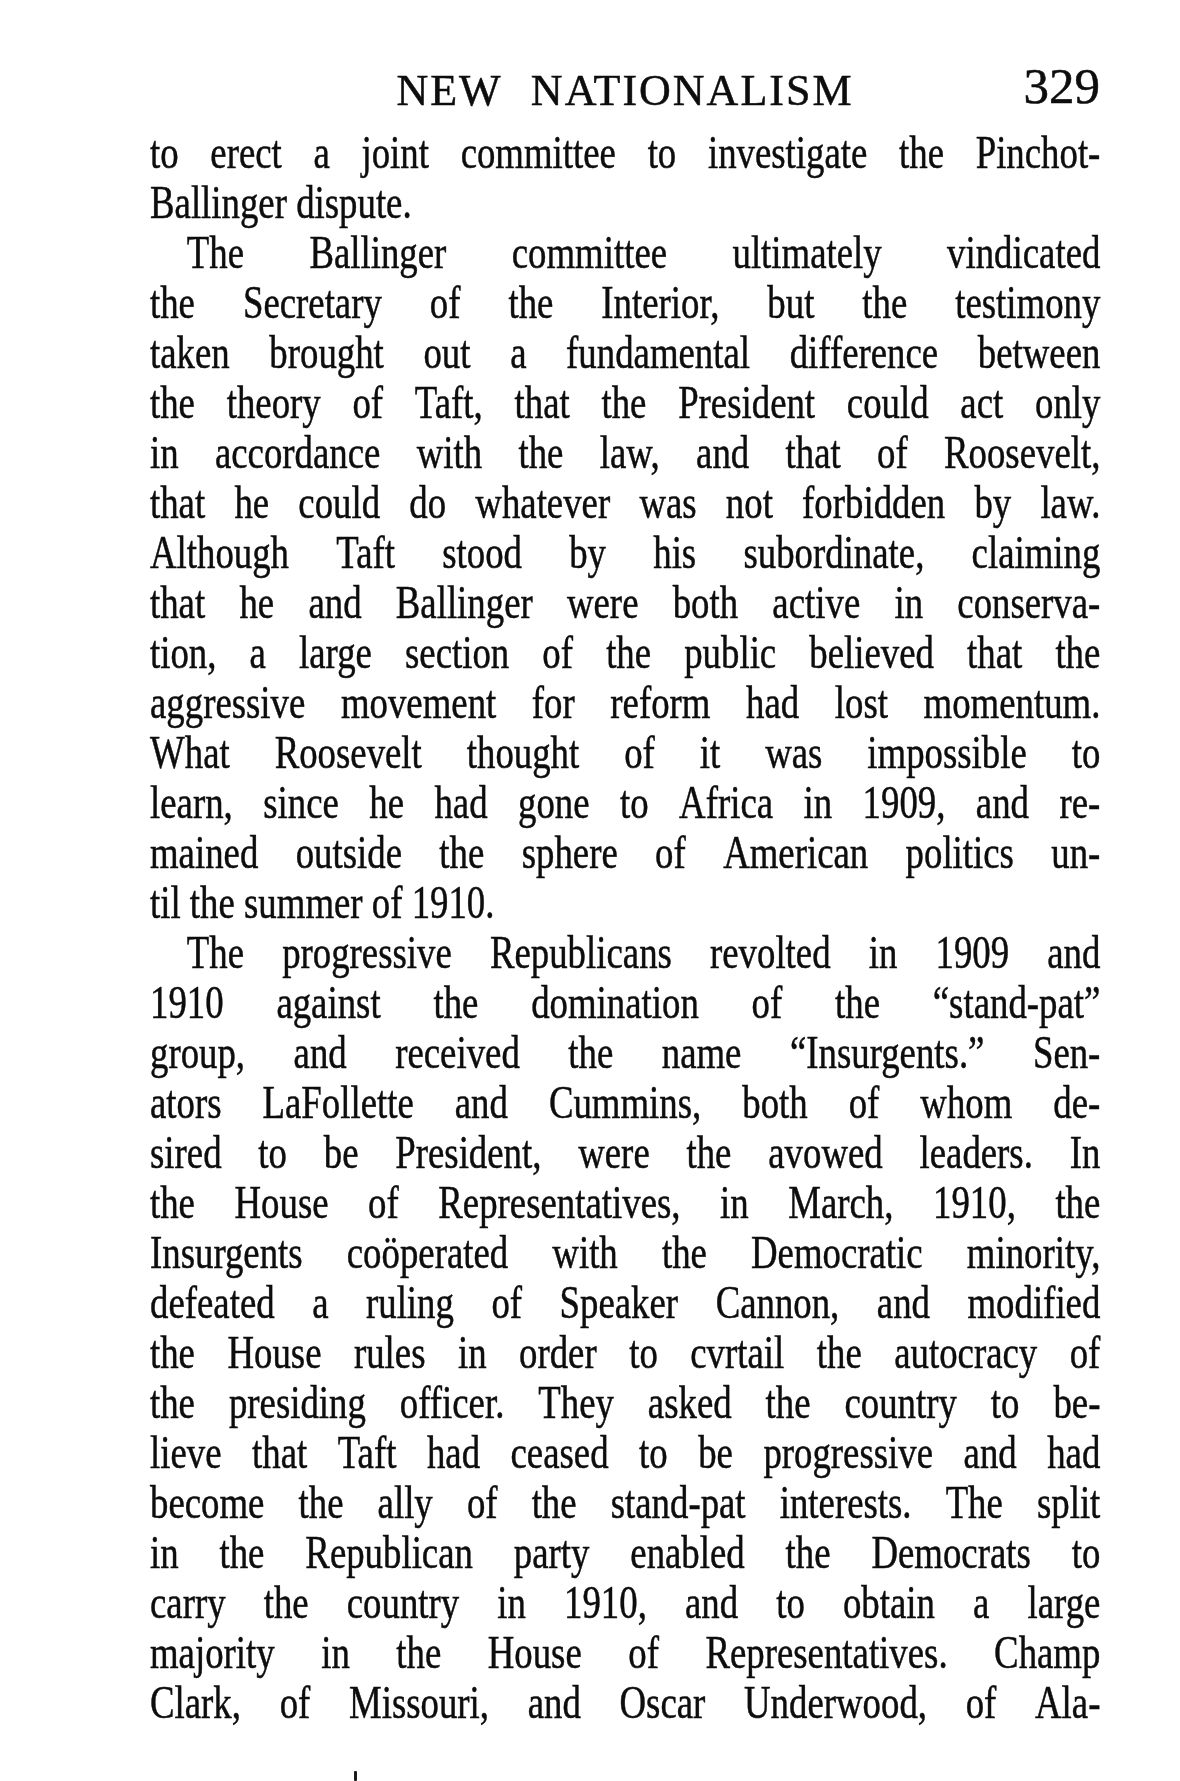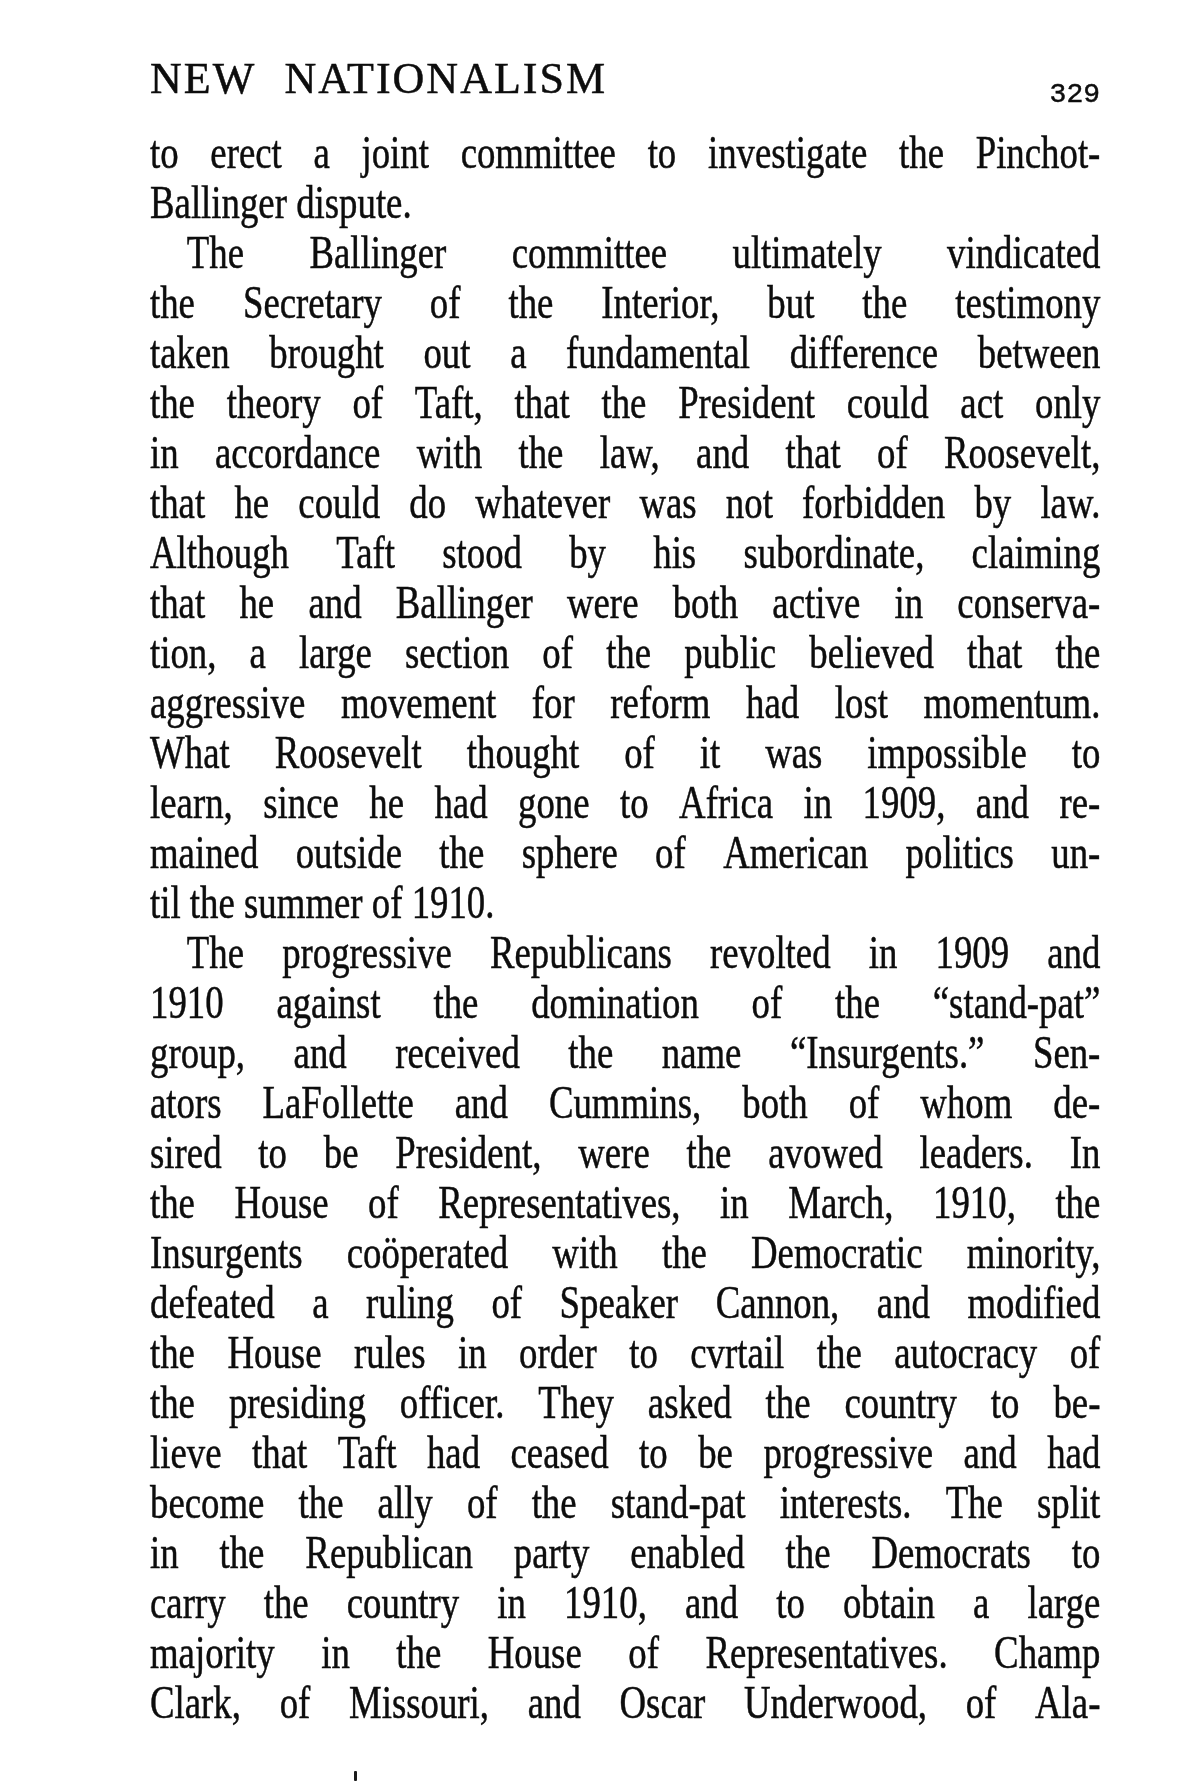--- a/index.html
+++ b/index.html
@@ -21,35 +21,35 @@
     position: absolute;
     top: 54px;
     left: 150px;
     width: 950px;
     height: 50px;
   }
   .header-title {
     position: absolute;
     left: 0;
     right: 0;
-    text-align: left;
+    text-align: center;
     font-size: 44px;
     line-height: 50px;
     letter-spacing: 2px;
     word-spacing: 16px;
     -webkit-text-stroke: 0.5px #0d0d0d;
     white-space: nowrap;
+    margin-top: 12px;
   }
   .page-num {
     position: absolute;
     right: 0;
-    top: 16px;
-    font-size: 28px;
+    top: 7px;
+    font-size: 51px;
     line-height: 50px;
-    font-family: Liberation Mono, monospace;
     -webkit-text-stroke: 0.5px #0d0d0d;
   }
   .page-body {
     position: absolute;
     left: 150px;
     top: 128px;
     width: 1188px;               
     transform: scaleX(0.8);      
     transform-origin: top left;
   }

